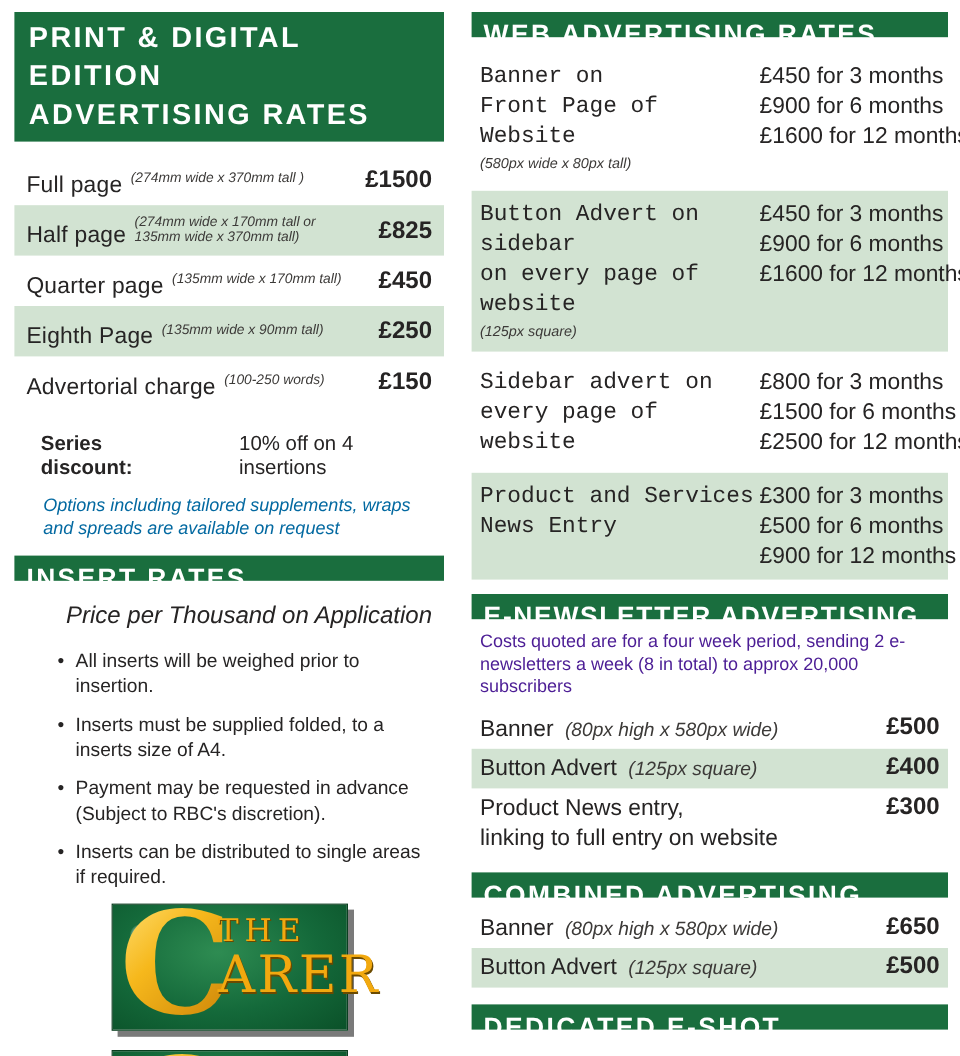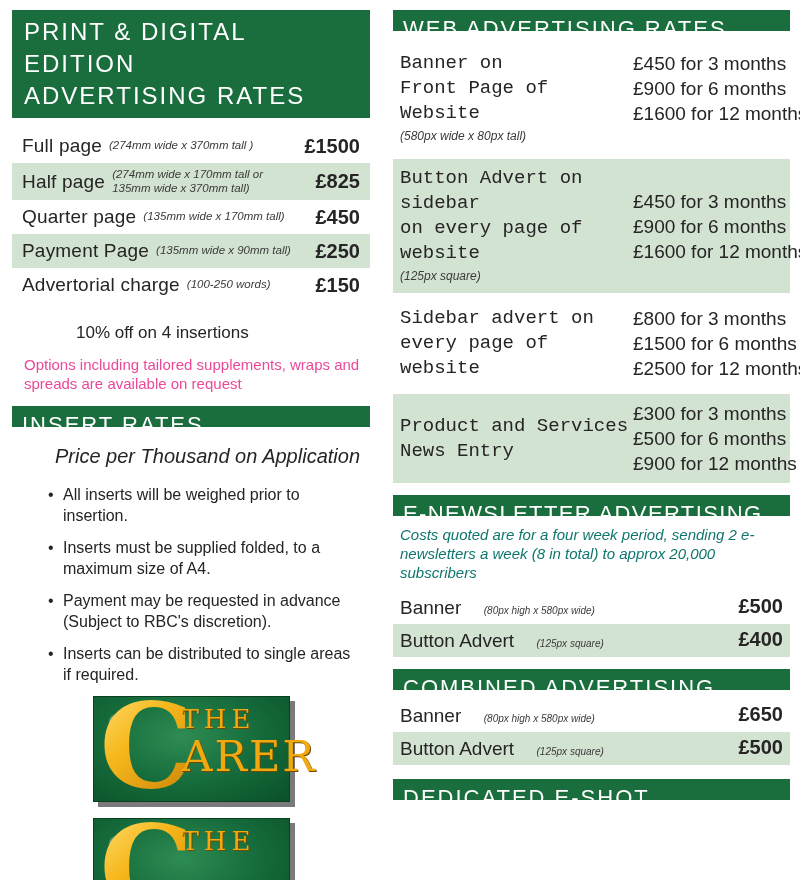--- a/index.html
+++ b/index.html
@@ -14,45 +14,45 @@
     font-family:"Liberation Sans","DejaVu Sans",sans-serif;
     color:var(--text);
     width:800px;height:880px;position:relative;overflow:hidden;
   }
   .col{position:absolute;top:10px;}
   .col-left{left:12px;width:358px;}
   .col-right{left:393px;width:397px;}
 
   
   .bar{
-    background:var(--dark-green);color:#ffffff;font-weight:normal;
+    background:var(--dark-green);color:#ffffff;font-weight:bold;
     letter-spacing:2px;
   }
   .bar-main{font-size:24px;line-height:32px;padding:6px 12px;}
   .bar-sub{font-size:22px;line-height:38px;height:21px;padding:0 10px;white-space:nowrap;}
   .bar-tight{letter-spacing:1.4px;margin-top:12px;}
 
   
   .rates{margin-top:11px;}
   .rate-row{
     display:flex;align-items:center;justify-content:space-between;
     padding:5px 10px;min-height:34px;
   }
   .rate-row.shaded{background:var(--light-green);}
   .rate-left{display:flex;align-items:center;}
-  .rate-name{font-size:19px;font-weight:500;letter-spacing:.2px;white-space:nowrap;}
+  .rate-name{font-size:19px;font-weight:500;letter-spacing:.2px;white-space:nowrap;margin-top:10px;}
   .rate-note{display:inline-block;vertical-align:middle;margin-left:7px;}
   .rate-note i{display:block;font-style:italic;font-size:11.5px;line-height:13.5px;color:#3c3a38;white-space:nowrap;}
   .rate-price{font-size:20px;font-weight:600;white-space:nowrap;}
 
   .series{margin:21px 10px 0 22px;font-size:17px;display:flex;}
   .series b{font-weight:bold;}
   .series span{margin-left:42px;}
   .options-note{
-    margin:12px 10px 0 12px;font-size:15px;line-height:19px;color:#ec4899;
+    margin:12px 10px 0 24px;font-style:italic;font-size:15px;line-height:19px;color:#0369a1;
   }
   .insert-bar{margin-top:13px;}
   .price-thousand{
     margin:18px 10px 12px 0;text-align:right;font-style:italic;font-weight:500;font-size:20px;
   }
   .bullets{margin:16px 10px 0 36px;}
   .bullet{display:flex;font-size:16px;line-height:21px;margin-bottom:11px;}
   .bullet .dot{width:15px;flex:none;}
 
   
@@ -82,32 +82,32 @@
   .logo-arer{
     display:block;font-family:"DejaVu Serif","Liberation Serif",serif;
     font-size:43px;line-height:46px;letter-spacing:2px;color:var(--gold);
     text-shadow:1px 1px 0 #6b4a00;
   }
   .logo+.logo{margin-top:16px;}
 
   
   .wblocks{margin-top:13px;}
   .wblock{display:flex;padding:7px 7px;margin-bottom:6px;}
-  .wblock.shaded{background:var(--light-green);align-items:center;}
+  .wblock.shaded{background:var(--light-green);}
   .wblock-left{width:233px;flex:none;}
   .wblock-left .wline{font-size:19px;line-height:25px;font-weight:500;font-family:Liberation Mono, monospace;}
   .wnote{font-style:italic;font-size:12px;line-height:20px;color:#3c3a38;}
   .wblock-right .wprice{font-size:19px;line-height:25px;font-weight:500;white-space:nowrap;}
 
-  .intro{margin:9px 7px 0 7px;font-size:15px;line-height:19px;color:#0f766e;font-style:italic;}
+  .intro{margin:9px 7px 0 7px;font-size:15px;line-height:19px;color:#4c1d95;}
   .nrows{margin-top:9px;}
   .nrow{display:flex;justify-content:space-between;padding:4px 7px;min-height:29px;}
   .nrow.shaded{background:var(--light-green);}
   .nrow-name{font-size:19px;font-weight:500;line-height:25px;}
-  .nrow-note{font-style:italic;font-size:10px;color:#3c3a38;margin-left:18px;}
+  .nrow-note{font-style:italic;font-size:16px;color:#3c3a38;margin-left:5px;}
   .nrow-name2{display:block;font-size:19px;font-weight:500;line-height:25px;}
   .nrow-price{font-size:20px;font-weight:600;white-space:nowrap;}
   .combined-intro{margin:11px 7px 0 7px;font-size:16px;line-height:20px;}
   .mt12{margin-top:12px;}
   .mt14{margin-top:14px;}
 </style>
 </head>
 <body>
 
 <div class="col col-left">
@@ -141,56 +141,57 @@
       <div class="rate-left">
         <span class="rate-name">Quarter page</span>
         <span class="rate-note">
             <i>(135mm wide x 170mm tall)</i>
           </span>
       </div>
       <span class="rate-price">£450</span>
     </div>
     <div class="rate-row shaded">
       <div class="rate-left">
-        <span class="rate-name">Payment Page</span>
+        <span class="rate-name">Eighth Page</span>
         <span class="rate-note">
             <i>(135mm wide x 90mm tall)</i>
           </span>
       </div>
       <span class="rate-price">£250</span>
     </div>
     <div class="rate-row">
       <div class="rate-left">
         <span class="rate-name">Advertorial charge</span>
         <span class="rate-note">
             <i>(100-250 words)</i>
           </span>
       </div>
       <span class="rate-price">£150</span>
     </div>
   </div>
 
   <div class="series">
+    <b>Series discount:</b>
     <span>10% off on 4 insertions</span>
   </div>
 
   <div class="options-note">Options including tailored supplements, wraps and spreads are available on request</div>
 
   <div class="bar bar-sub insert-bar">INSERT RATES</div>
 
   <div class="price-thousand">Price per Thousand on Application</div>
 
   <div class="bullets">
     <div class="bullet">
         <span class="dot">•</span>
         <span>All inserts will be weighed prior to insertion.</span>
       </div>
     <div class="bullet">
         <span class="dot">•</span>
-        <span>Inserts must be supplied folded, to a maximum size of A4.</span>
+        <span>Inserts must be supplied folded, to a inserts size of A4.</span>
       </div>
     <div class="bullet">
         <span class="dot">•</span>
         <span>Payment may be requested in advance (Subject to RBC's discretion).</span>
       </div>
     <div class="bullet">
         <span class="dot">•</span>
         <span>Inserts can be distributed to single areas if required.</span>
       </div>
   </div>
@@ -280,20 +281,27 @@
       </div>
       <span class="nrow-price">£500</span>
     </div>
     <div class="nrow shaded">
       <div>
         <span class="nrow-name">Button Advert</span>
         <span class="nrow-note">(125px square)</span>
       </div>
       <span class="nrow-price">£400</span>
     </div>
+    <div class="nrow">
+      <div>
+        <span class="nrow-name">Product News entry,</span>
+        <span class="nrow-name2">linking to full entry on website</span>
+      </div>
+      <span class="nrow-price">£300</span>
+    </div>
   </div>
 
   <div class="bar bar-sub mt12">COMBINED ADVERTISING</div>
 
   <div class="nrows">
     <div class="nrow">
       <div>
         <span class="nrow-name">Banner</span>
         <span class="nrow-note">(80px high x 580px wide)</span>
       </div>

